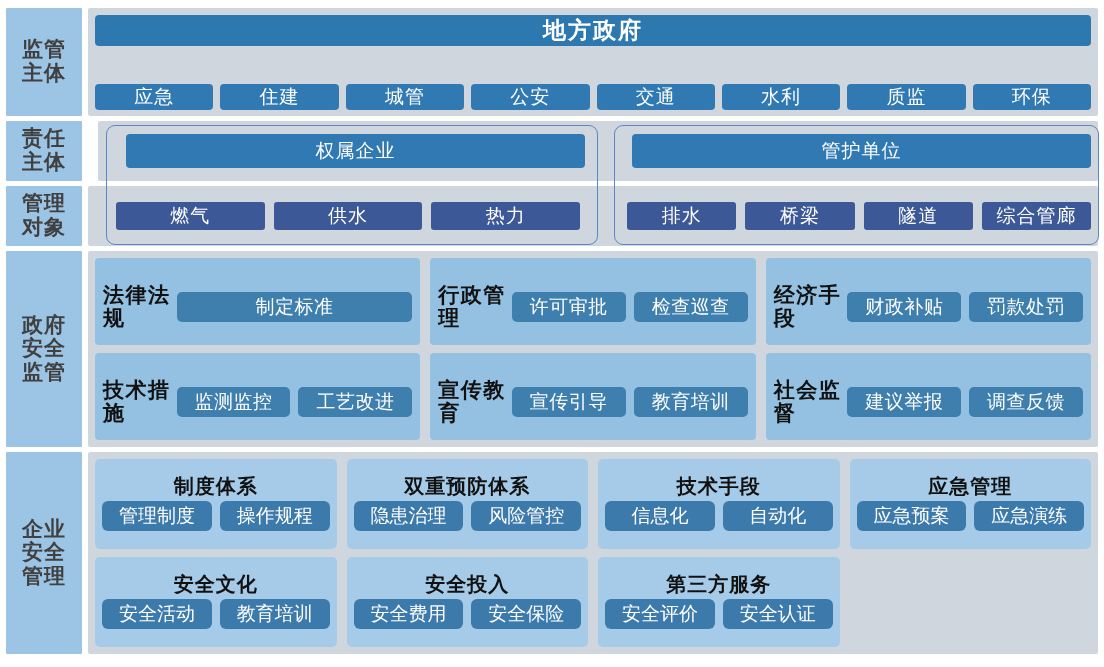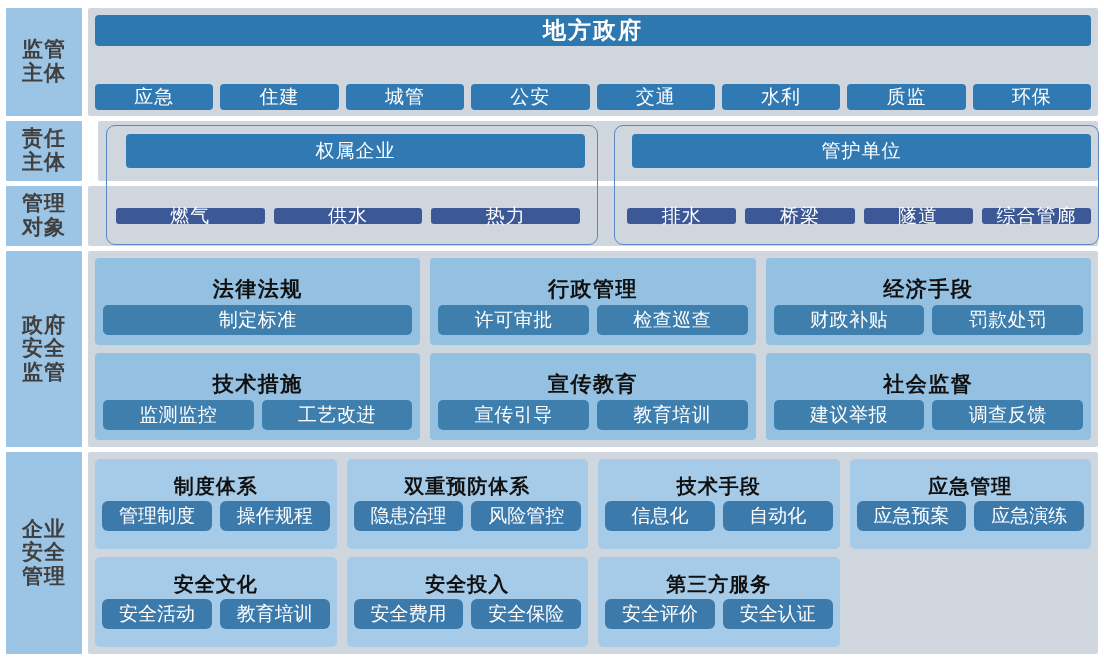--- a/index.html
+++ b/index.html
@@ -80,21 +80,21 @@
   .split > div{flex:1 1 0;display:flex;flex-direction:column;justify-content:center;padding-left:21px;}
   .unit-head{
     background:#3179B2;
     color:#fff;
     font-size:19px;
     letter-spacing:1px;
     border-radius:4px;
     height:34px;
     display:flex;align-items:center;justify-content:center;
   }
-  .obj-row{display:flex;gap:9px;height:16px;}
+  .obj-row{display:flex;gap:9px;height:28px;}
   .obj{
     flex:1 1 0;
     background:#3D5896;
     color:#fff;
     font-size:19px;
     letter-spacing:1px;
     border-radius:3px;
     display:flex;align-items:center;justify-content:center;
   }
   
@@ -114,21 +114,21 @@
     grid-template-rows:repeat(2,1fr);
     gap:8px 10px;
     flex:1 1 auto;
   }
   .card{
     background:#94C1E2;
     border-radius:4px;
     box-sizing:border-box;
     padding:17px 8px 7px 8px;
     display:flex;
-    flex-direction:column;
+    flex-direction:row;
     align-items:center;
     justify-content:center;
     gap:5px;
   }
   .card-title{
     color:#111;
     font-weight:bold;
     font-size:21px;
     letter-spacing:1.5px;
     line-height:1.05;

